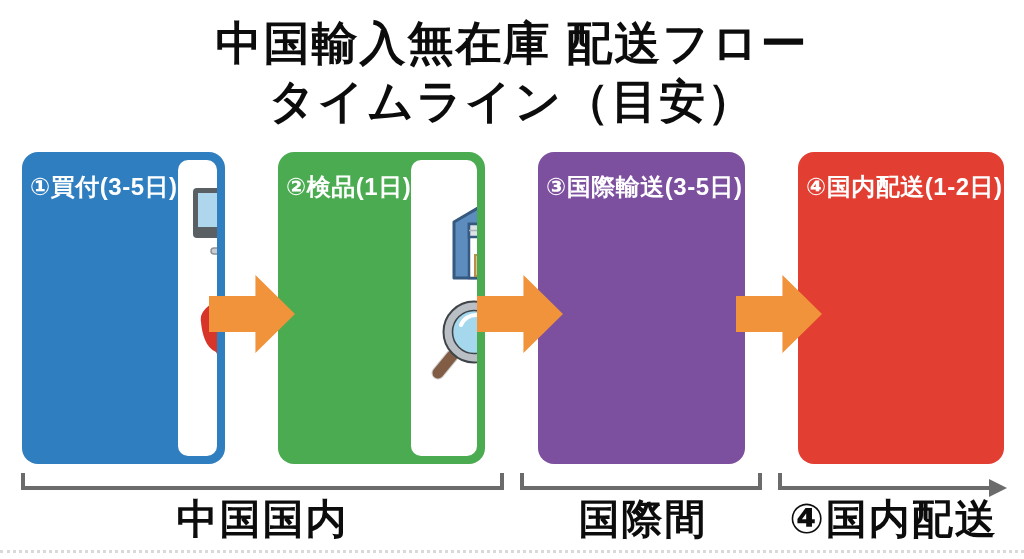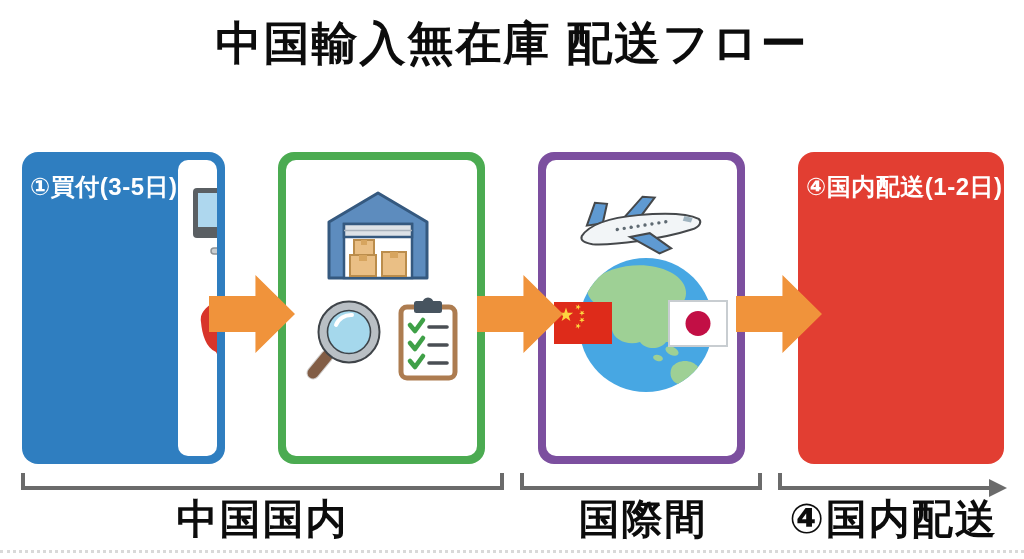--- a/index.html
+++ b/index.html
@@ -27,20 +27,21 @@
   .bottom-dots { position:absolute; top:550px; left:0; width:1024px; height:0;
                  border-top:3px dotted #cdcdcd; opacity:.75; }
 </style>
 </head>
 <body>
 
 <div class="stage">
 
   <div class="title">
     <div class="l1">中国輸入無在庫 配送フロー</div>
+    <div class="l2">タイムライン（目安）</div>
   </div>
 
   <div class="card" style="left: 22px; width: 203px; background-color: rgb(47, 126, 192);">
     <div class="card-header">①買付(3-5日)</div>
     <div class="card-body">
       <svg class="ic" style="left:13px;top:26px;" width="80" height="70" viewBox="0 0 80 70">
         <rect x="2" y="2" width="76" height="50" rx="4" fill="#5a5f63"></rect>
         <rect x="7" y="7" width="66" height="34" fill="#aed7ee"></rect>
         <polygon points="56,7 73,7 73,24" fill="#c8e8f7"></polygon>
         <circle cx="40" cy="46.5" r="2" fill="#2e3133"></circle>
@@ -65,20 +66,21 @@
           <use href="#cnstar" transform="translate(64,42) scale(0.45) rotate(20)"></use>
           <use href="#cnstar" transform="translate(74,52) scale(0.45) rotate(40)"></use>
           <use href="#cnstar" transform="translate(74,64) scale(0.45) rotate(40)"></use>
           <use href="#cnstar" transform="translate(64,73) scale(0.45) rotate(20)"></use>
         </g>
       </svg>
     </div>
   </div>
 
   <div class="card" style="left: 278px; width: 207px; background-color: rgb(75, 171, 81);">
+    <div class="card-header">②検品(1日)</div>
     <div class="card-body">
       <svg class="ic" style="left:37px;top:26px;" width="110" height="98" viewBox="0 0 110 98">
         <polygon points="6,36 55,7 104,36 104,92 6,92" fill="#5d8cbe" stroke="#35597f" stroke-width="3" stroke-linejoin="round"></polygon>
         <rect x="21" y="38" width="68" height="54" fill="#ffffff" stroke="#35597f" stroke-width="2.5"></rect>
         <rect x="21" y="38" width="68" height="13" fill="#dde2e7" stroke="#35597f" stroke-width="2.5"></rect>
         <line x1="21" y1="44.5" x2="89" y2="44.5" stroke="#aab3bc" stroke-width="1.5"></line>
         <g fill="#eabf85" stroke="#bb8d4c" stroke-width="2">
           <rect x="31" y="54" width="20" height="15"></rect>
           <rect x="27" y="69" width="26" height="21"></rect>
           <rect x="59" y="66" width="24" height="24"></rect>
@@ -109,20 +111,21 @@
         <g stroke="#4a4f54" stroke-width="3.6" stroke-linecap="round">
           <line x1="31" y1="31" x2="49" y2="31"></line>
           <line x1="31" y1="49" x2="49" y2="49"></line>
           <line x1="31" y1="67" x2="49" y2="67"></line>
         </g>
       </svg>
     </div>
   </div>
 
   <div class="card" style="left: 538px; width: 207px; background-color: rgb(124, 79, 159);">
+    <div class="card-header">③国際輸送(3-5日)</div>
     <div class="card-body">
       <svg class="ic" style="left:29px;top:94px;z-index:1;" width="142" height="142" viewBox="0 0 142 142">
         <defs>
             <clipPath id="gcl">
               <circle cx="71" cy="71" r="67"></circle>
             </clipPath>
           </defs>
         <circle cx="71" cy="71" r="67" fill="#47a7e3"></circle>
         <g clip-path="url(#gcl)" fill="#9ed095">
           <path d="M15 28 C35 10 73 6 95 18 C111 26 115 40 107 50 C115 56 113 66 103 70 C109 78 103 88 91 88 C85 96 71 96 65 88 C53 92 39 86 37 76 C25 74 17 62 21 50 C13 44 9 36 15 28 Z"></path>

